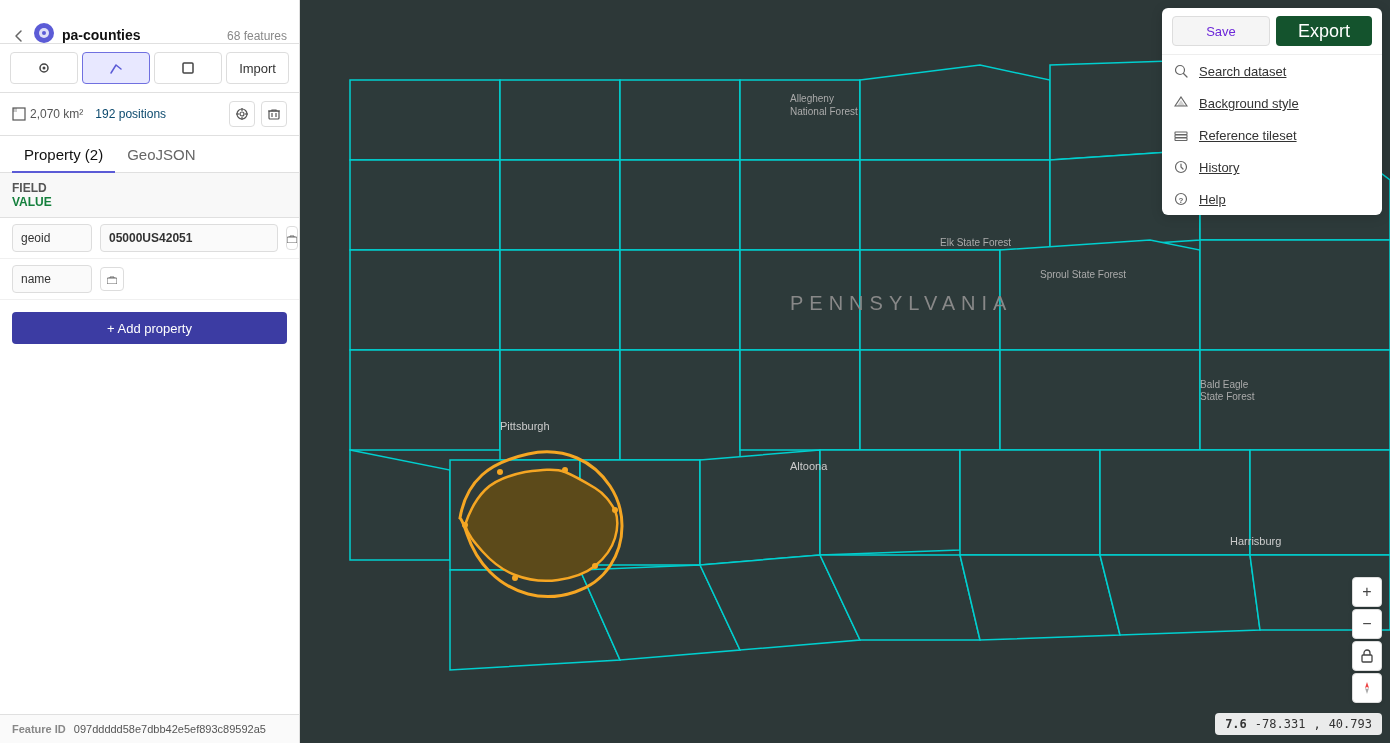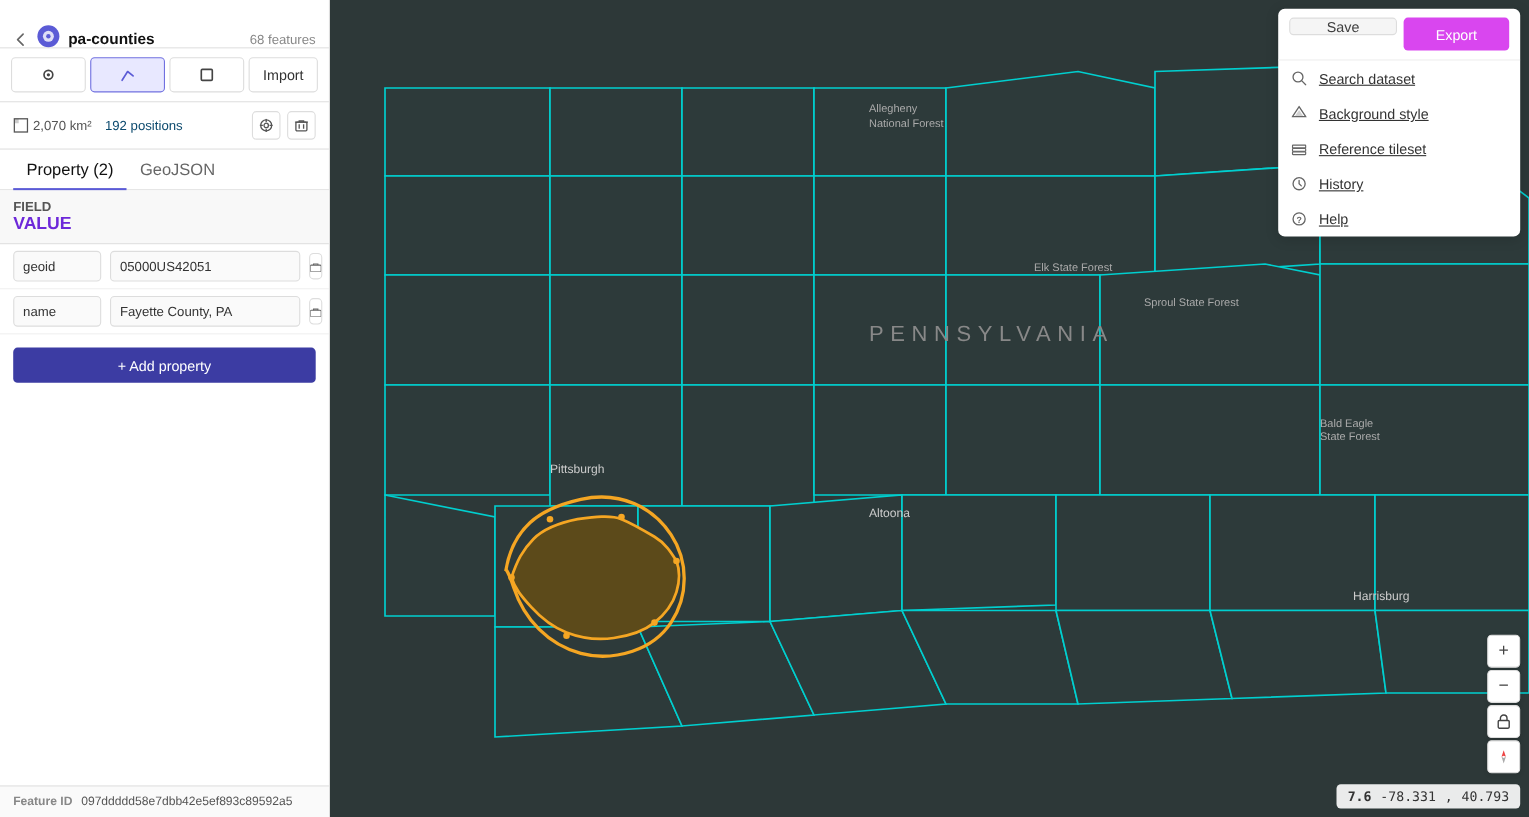--- a/index.html
+++ b/index.html
@@ -163,23 +163,23 @@
     }
     .prop-header-field {
       width: 90px;
       font-size: 12px;
       font-weight: 600;
       color: #555;
       text-transform: uppercase;
     }
     .prop-header-value {
       flex: 1;
-      font-size: 16px;
+      font-size: 12px;
       font-weight: 600;
-      color: #6d28d9;
+      color: #15803d;
       text-transform: uppercase;
     }
     .prop-row {
       display: flex;
       align-items: center;
       padding: 6px 12px;
       border-bottom: 1px solid #f0f0f0;
       gap: 8px;
     }
     .prop-field-input {
@@ -194,20 +194,21 @@
     }
     .prop-value-input {
       flex: 1;
       height: 28px;
       border: 1px solid #ddd;
       border-radius: 4px;
       padding: 0 8px;
       font-size: 12px;
       background: #fafafa;
       color: #333;
+      font-weight: bold;
     }
     .prop-delete-btn {
       width: 24px;
       height: 24px;
       border: 1px solid #ddd;
       background: #fff;
       border-radius: 4px;
       cursor: pointer;
       display: flex;
       align-items: center;
@@ -282,37 +283,37 @@
 
     
     .panel-top-btns {
       display: flex;
       padding: 8px 10px;
       gap: 6px;
       border-bottom: 1px solid #eee;
     }
     .save-btn {
       flex: 1;
-      height: 16px;
+      height: 30px;
       border: 1px solid #ddd;
       background: #f5f5f5;
       border-radius: 4px;
       cursor: pointer;
       font-size: 13px;
-      color: #404040;
+      color: #6d28d9;
     }
     .export-btn {
       flex: 1;
       height: 30px;
       border: none;
-      background: #d946ef;
+      background: #14532d;
       color: white;
       border-radius: 4px;
       cursor: pointer;
-      font-size: 13px;
+      font-size: 18px;
       font-weight: 500;
     }
 
     
     .search-places-container {
       padding: 8px 10px;
       border-bottom: 1px solid #eee;
     }
     .search-places-input {
       width: 100%;
@@ -528,21 +529,20 @@
       <button class="prop-delete-btn">
         <svg width="10" height="10" viewBox="0 0 10 10">
             <rect x="0" y="4" width="10" height="6" rx="1" fill="none" stroke="#666" stroke-width="1"></rect>
             <path d="M3 4V3h4v1" fill="none" stroke="#666" stroke-width="1"></path>
           </svg>
       </button>
     </div>
 
     <div class="prop-row">
       <input class="prop-field-input" value="name" readonly="" style="">
-      <input class="prop-value-input" value="Fayette County, PA" style="">
       <button class="prop-delete-btn">
         <svg width="10" height="10" viewBox="0 0 10 10">
             <rect x="0" y="4" width="10" height="6" rx="1" fill="none" stroke="#666" stroke-width="1"></rect>
             <path d="M3 4V3h4v1" fill="none" stroke="#666" stroke-width="1"></path>
           </svg>
       </button>
     </div>
 
     <button class="add-property-btn">+ Add property</button>
   </div>

